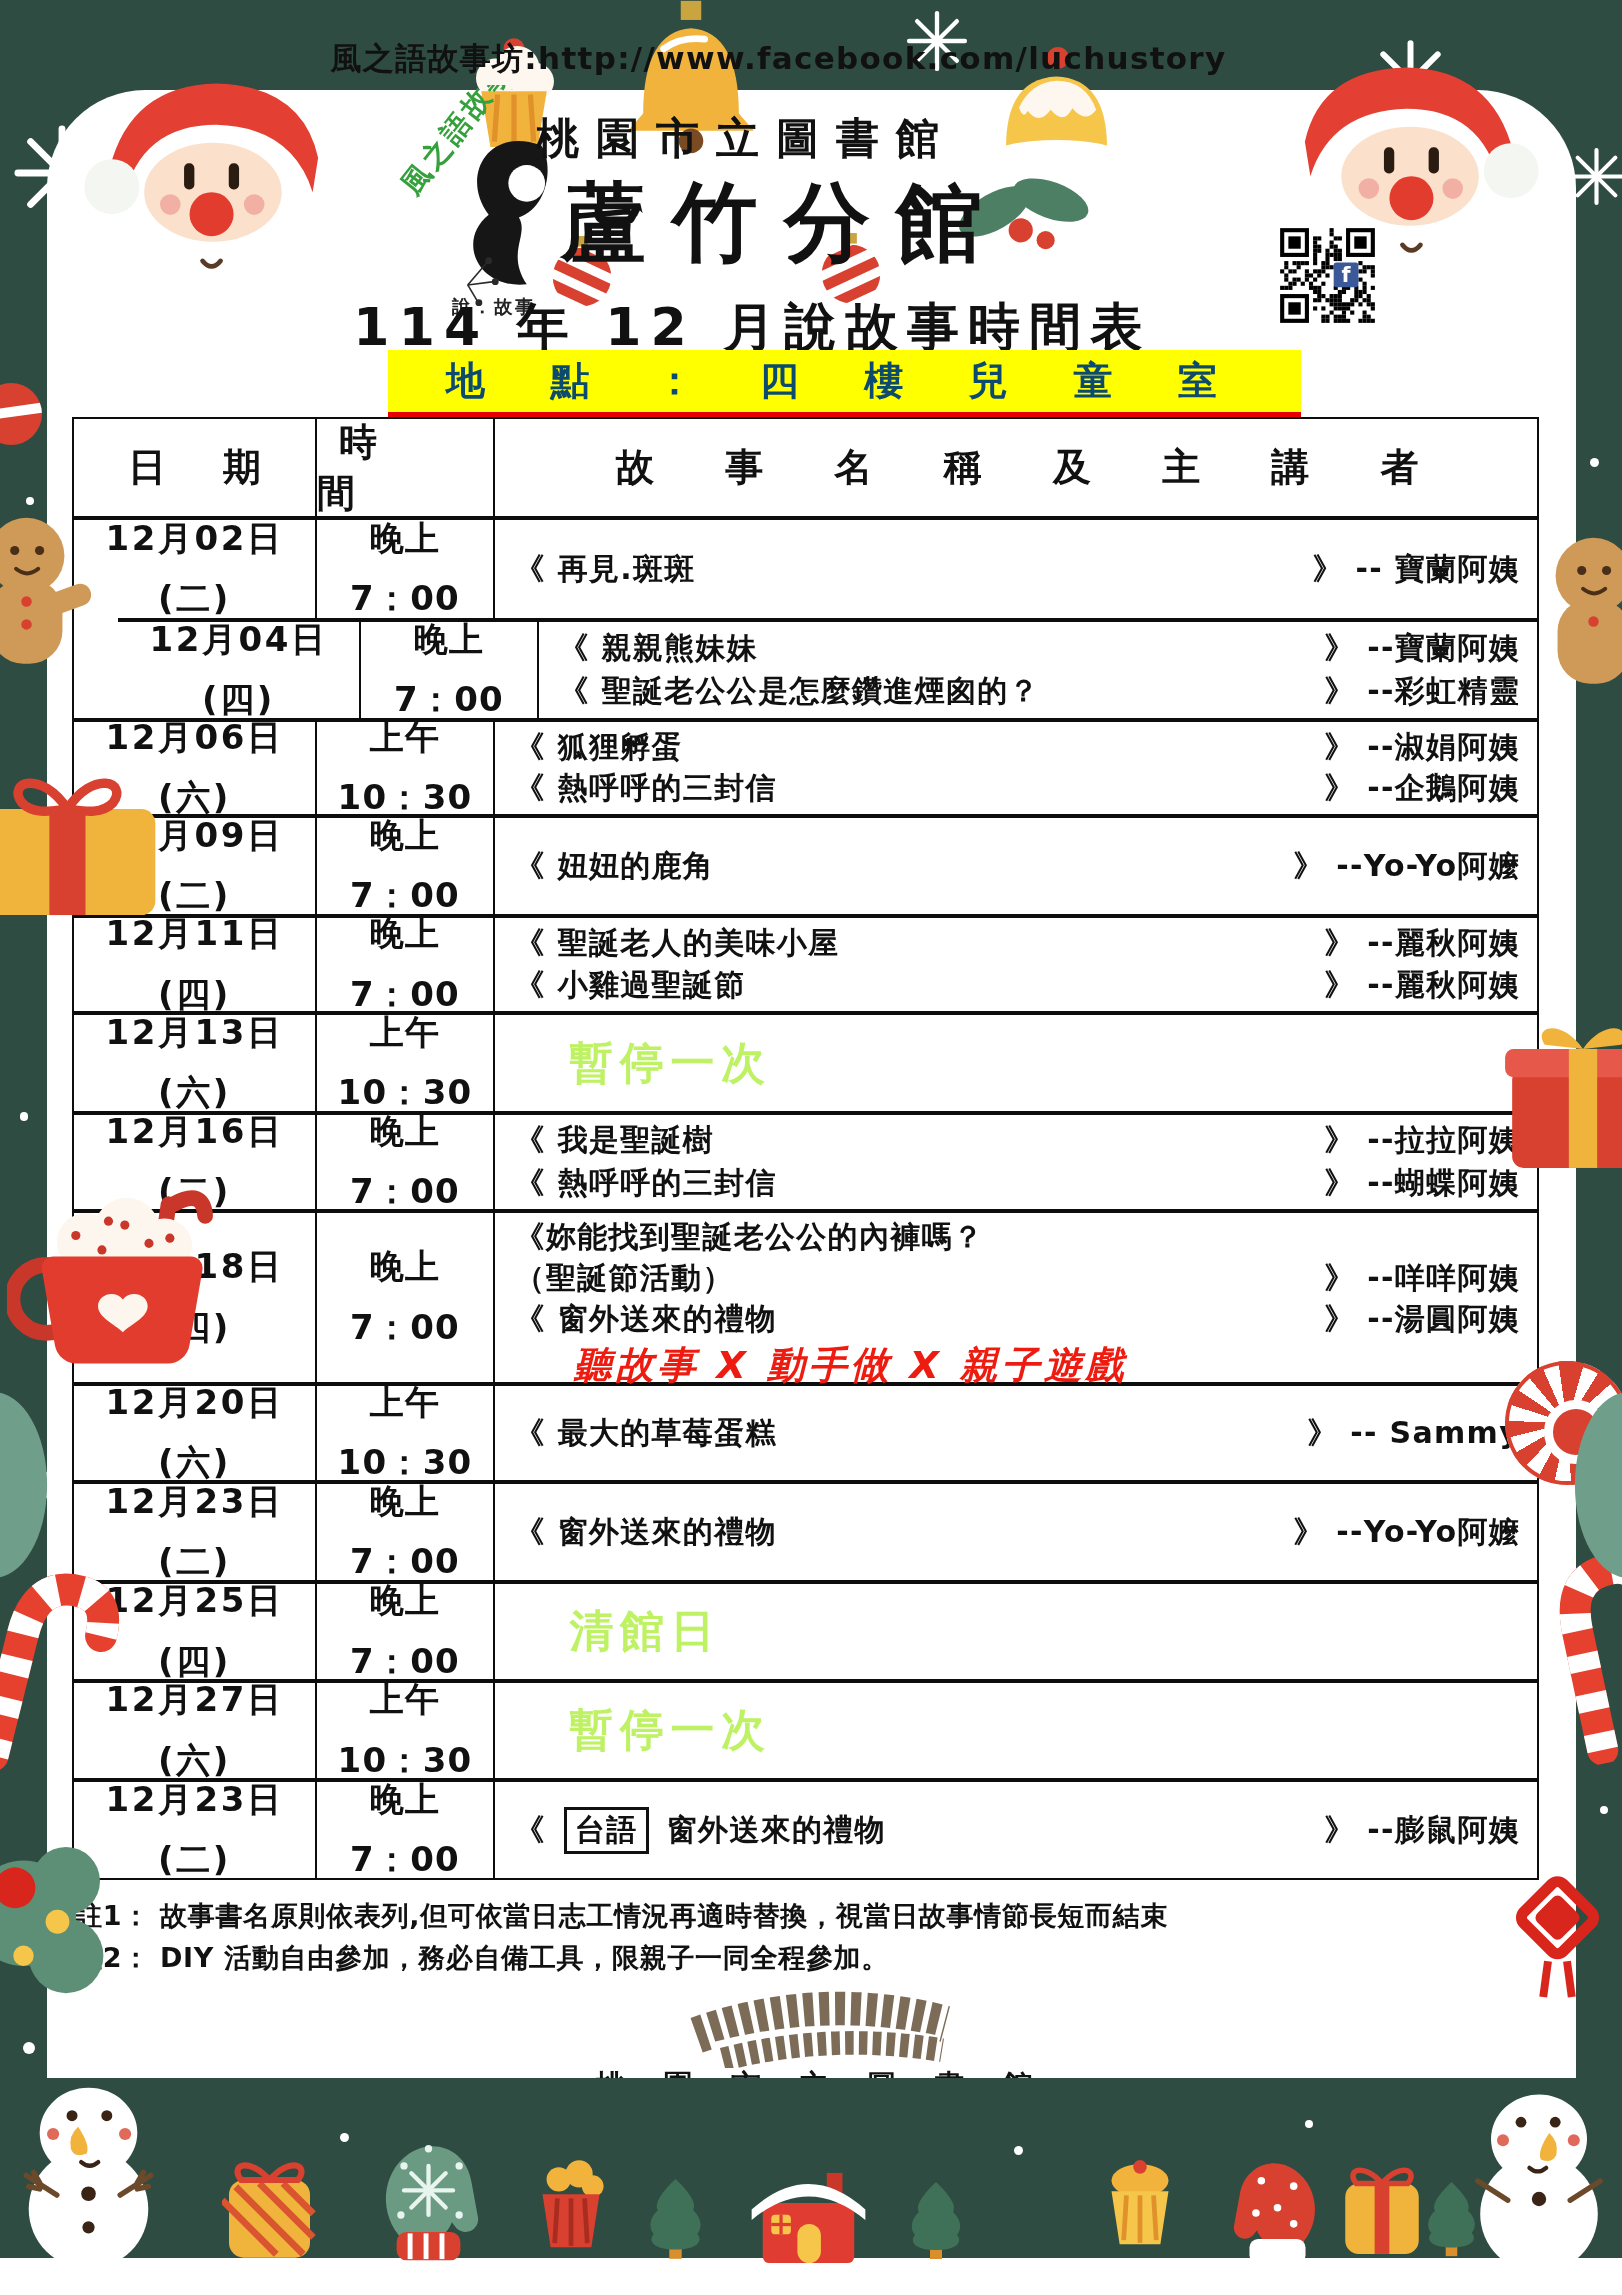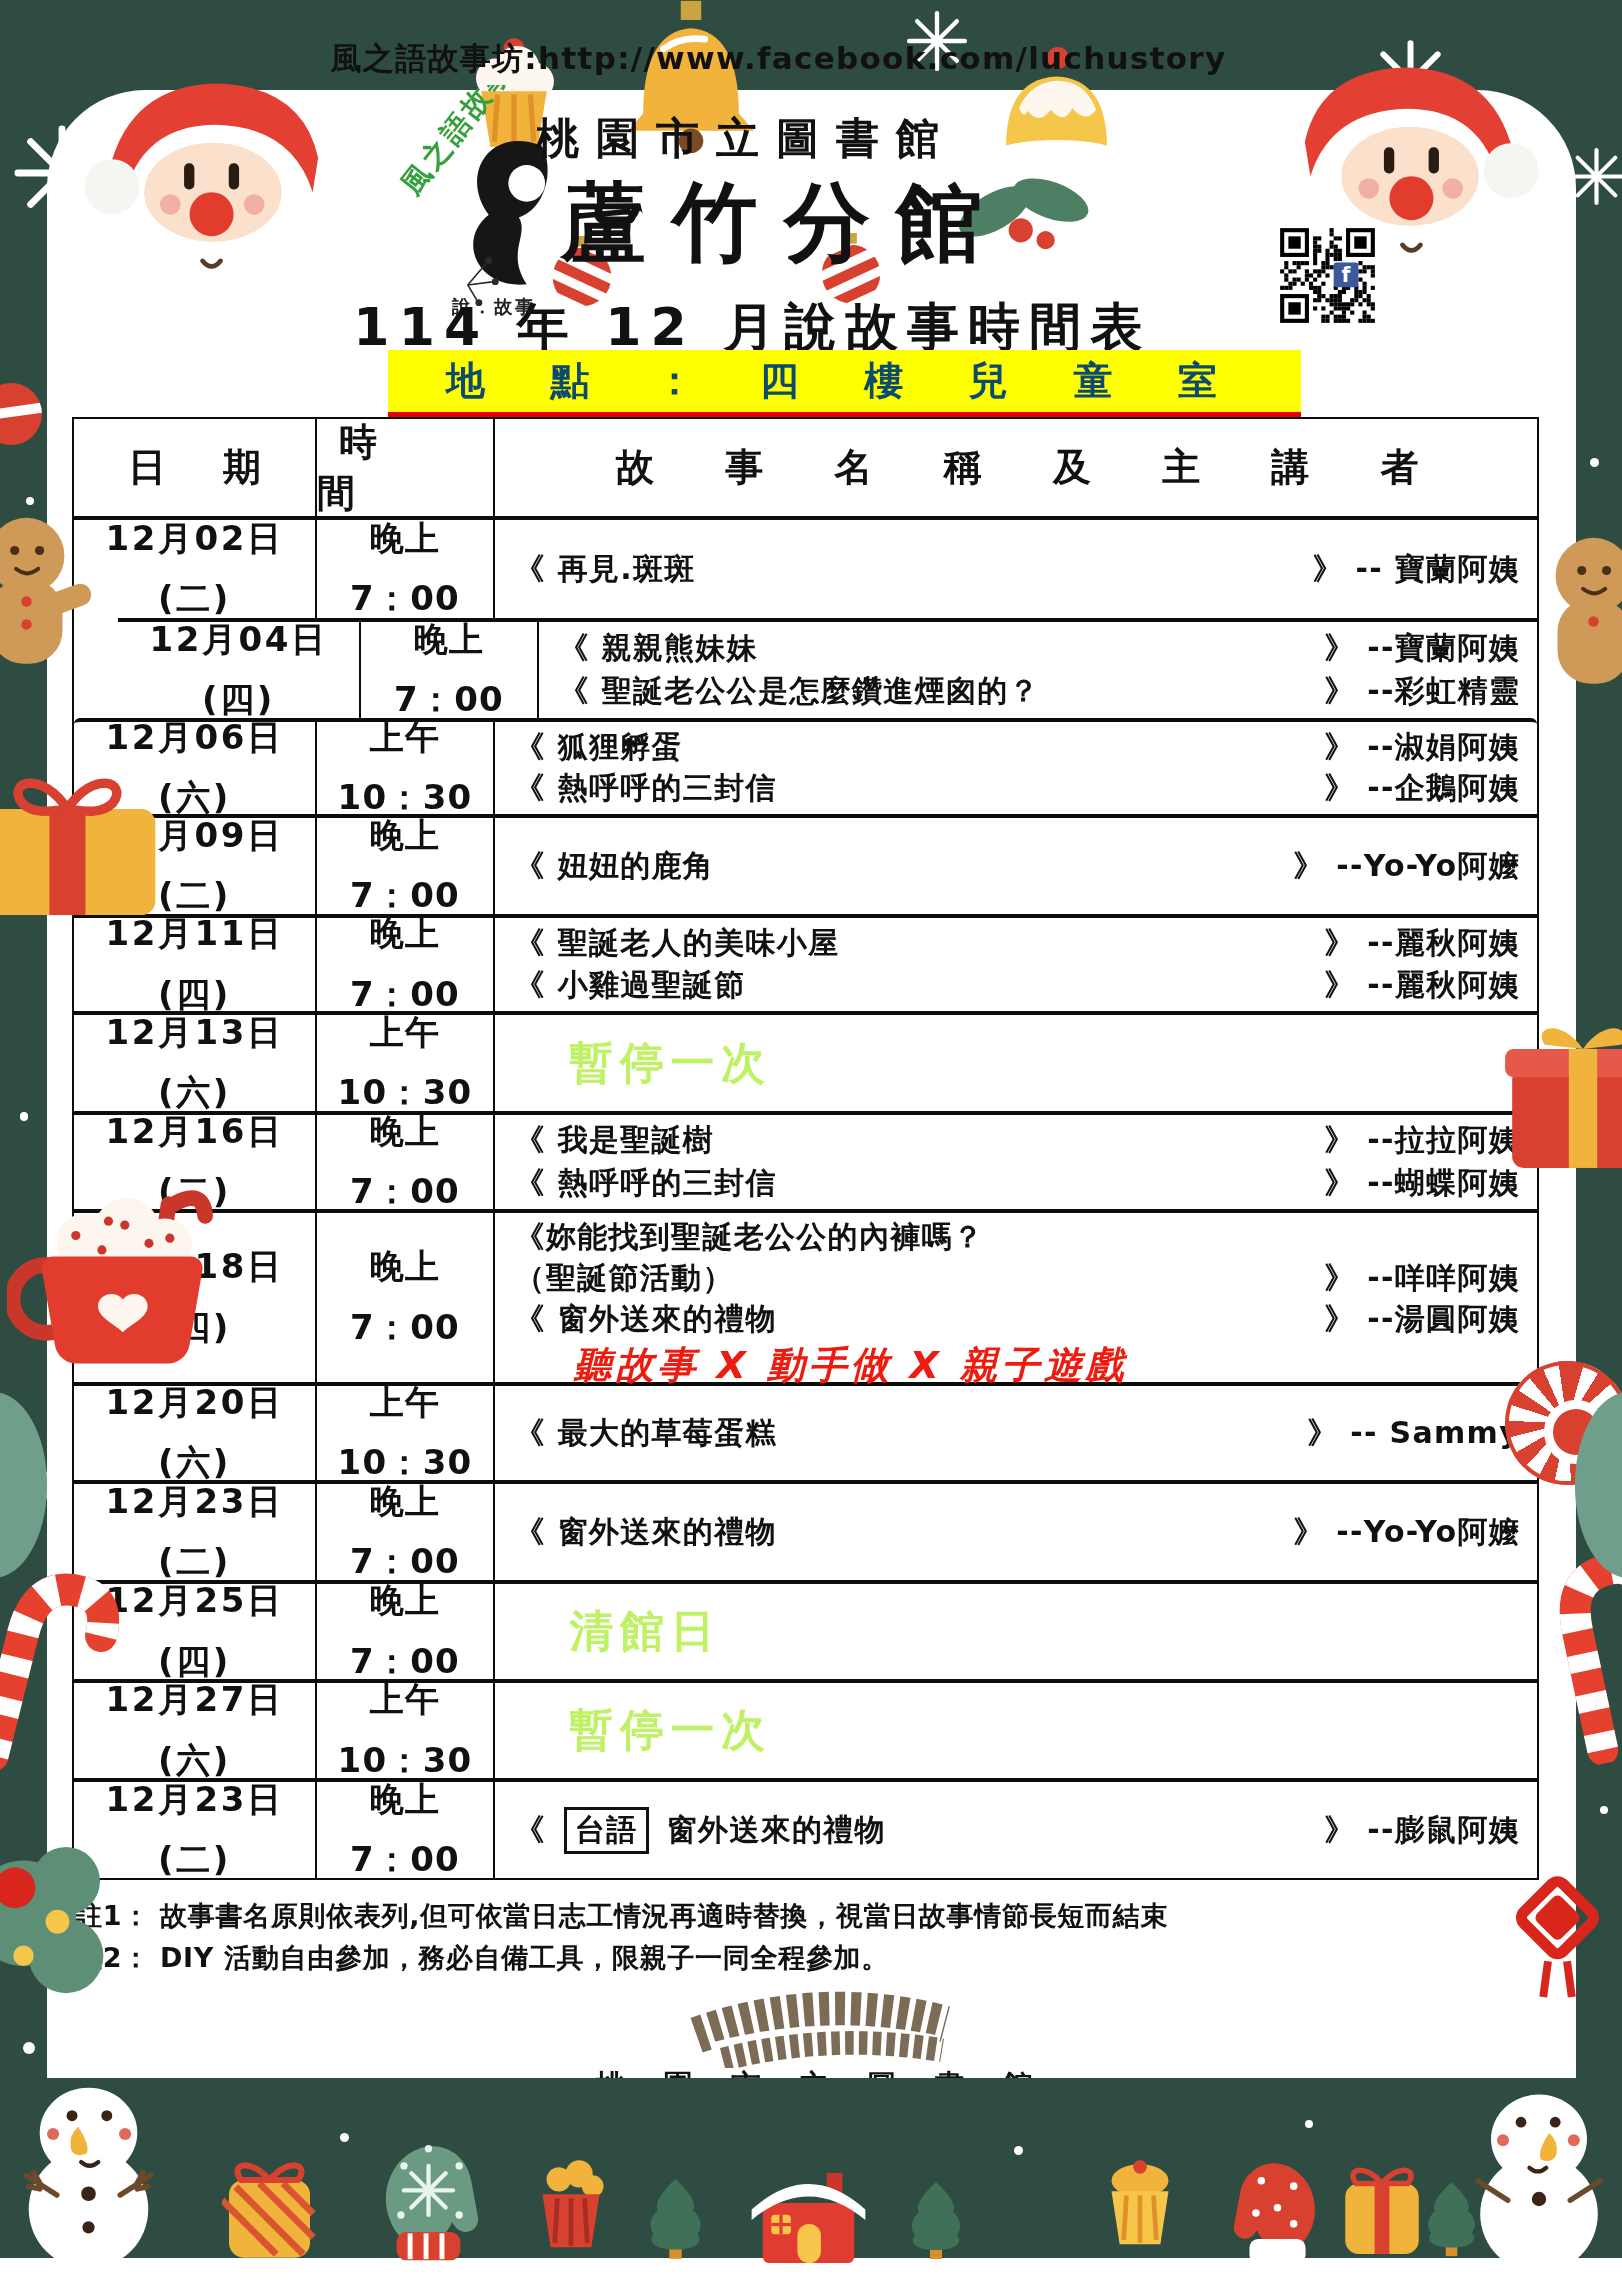--- a/index.html
+++ b/index.html
@@ -434,21 +434,21 @@
           <div class="story-line">
             <div class="s-left">《 親親熊妹妹</div>
             <div class="s-right">》 --寶蘭阿姨</div>
           </div>
           <div class="story-line">
             <div class="s-left">《 聖誕老公公是怎麼鑽進煙囪的？</div>
             <div class="s-right">》 --彩虹精靈</div>
           </div>
         </div>
       </div>
-      <div class="t-row" style="height: 96px; border-radius: 6px;">
+      <div class="t-row" style="height: 96px;">
         <div class="c-date">
           <div class="">12月06日</div>
           <div class="">(六)</div>
         </div>
         <div class="c-time">
           <div class="">上午</div>
           <div class="">10：30</div>
         </div>
         <div class="c-story">
           <div class="story-line">

